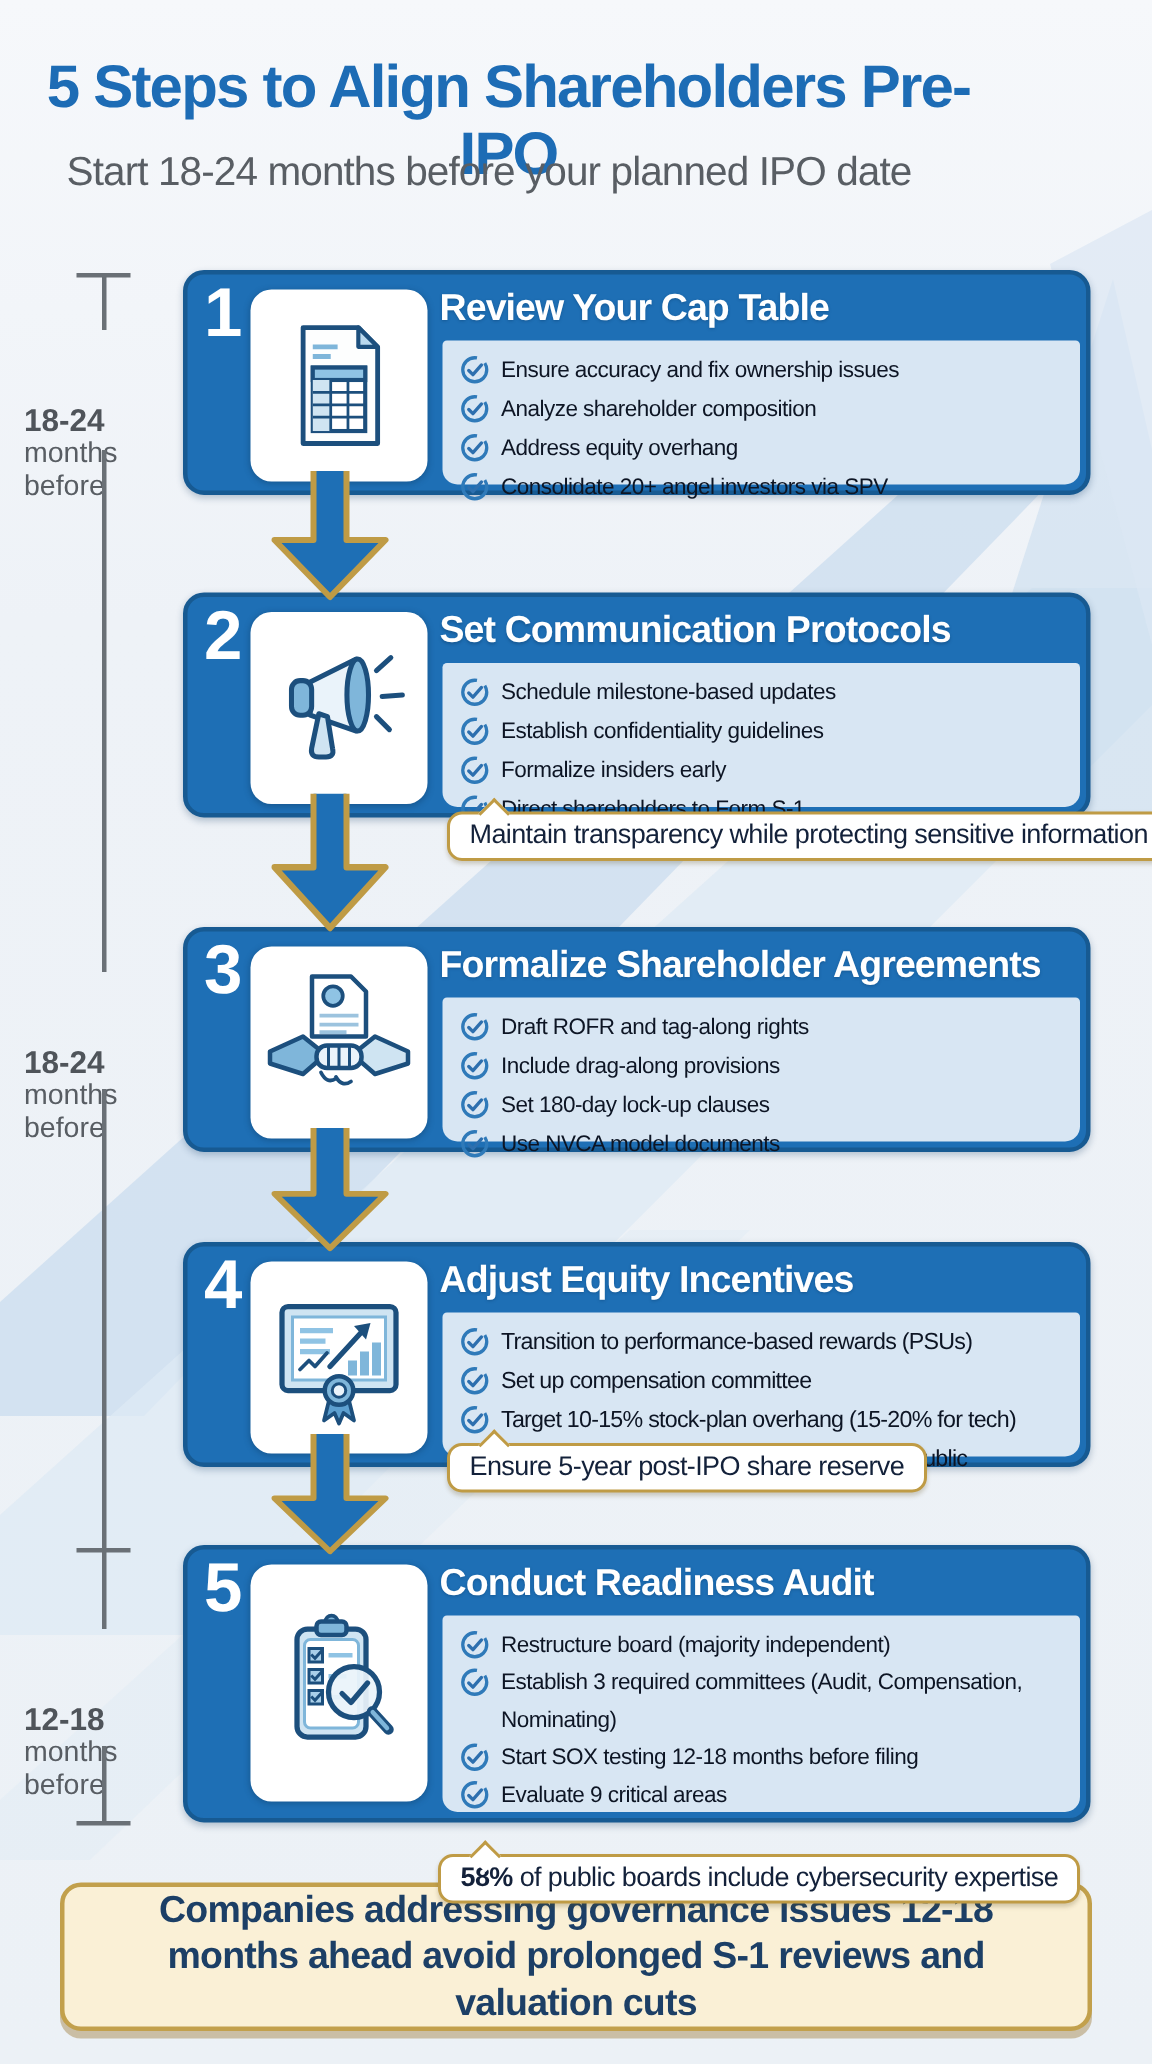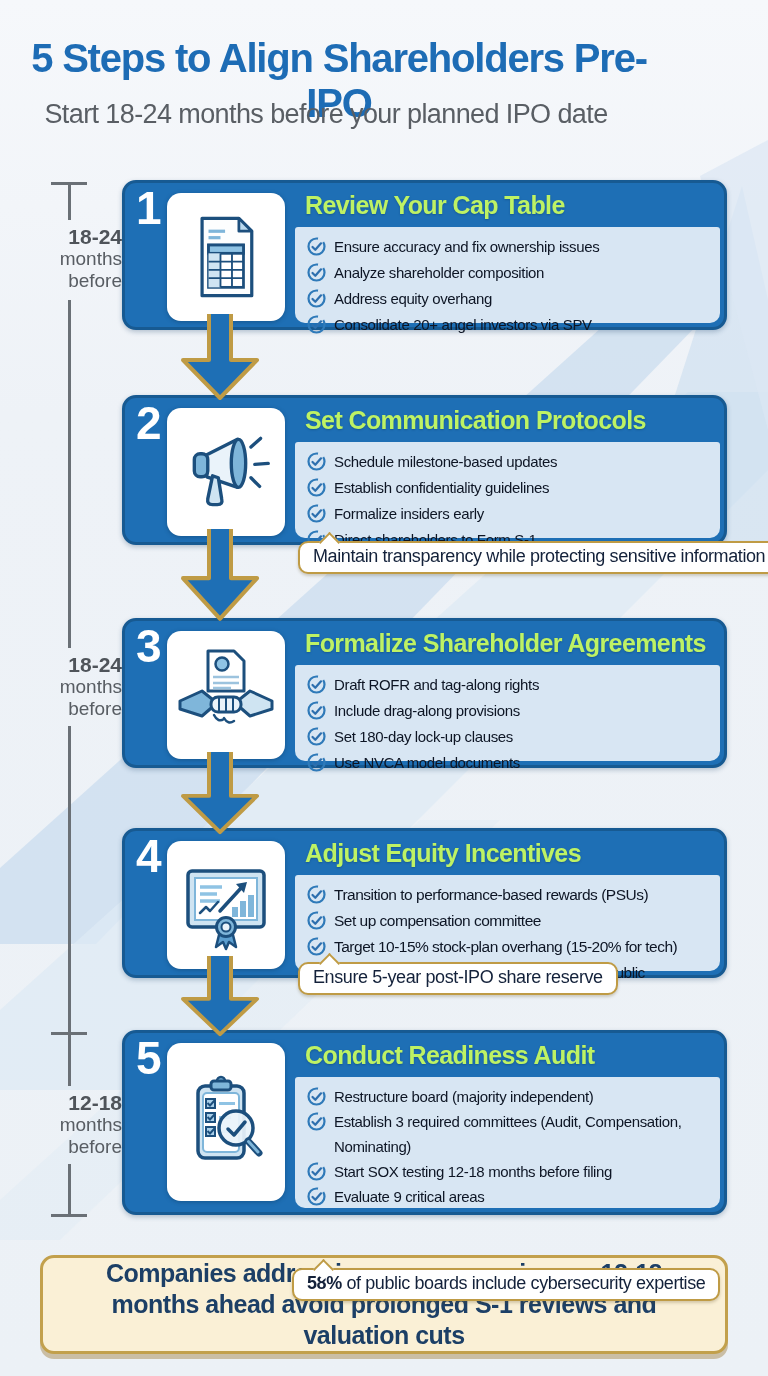--- a/index.html
+++ b/index.html
@@ -8,33 +8,33 @@
          background:linear-gradient(180deg,#f6f8fb 0%,#eef2f7 30%,#ecf1f6 100%);}
   
   .bg-svg{position:absolute;left:0;top:0;z-index:0;}
   
   .main-title{position:absolute;left:0;top:36px;width:678px;text-align:center;
     font-size:40px;font-weight:bold;color:#1d6cb5;letter-spacing:-1.2px;z-index:4;}
   .subtitle{position:absolute;left:0;top:99px;width:652px;text-align:center;
     font-size:27px;color:#595e64;letter-spacing:-0.6px;z-index:4;}
   
   .tl{position:absolute;background:#6a7076;z-index:1;}
-  .tl-label{position:absolute;left:16px;width:106px;text-align:right;color:#585d63;z-index:1;line-height:22px;font-size:19px;}
+  .tl-label{position:absolute;left:16px;width:106px;text-align:left;color:#585d63;z-index:1;line-height:22px;font-size:19px;margin-top:44px;}
   .tl-label .rng{font-weight:bold;font-size:21px;color:#4f545a;}
   
   .card{position:absolute;left:122px;width:605px;background:#1e6fb5;
         border:3px solid #175a92;border-radius:14px;box-sizing:border-box;
         box-shadow:0 2px 5px rgba(20,60,100,.28);z-index:1;}
   .card .num{position:absolute;left:11px;top:-2px;color:#ffffff;font-size:46px;font-weight:bold;z-index:3;}
   .iconbox{position:absolute;left:42px;top:10px;width:118px;height:128px;background:#ffffff;
         border-radius:14px;z-index:3;display:flex;align-items:center;justify-content:center;
         box-shadow:0 1px 4px rgba(10,40,70,.35);}
   .c5 .iconbox{height:158px;}
-  .card .title{position:absolute;left:180px;top:0;right:10px;height:44px;display:flex;align-items:center;
-        color:#bef264;font-size:25px;font-weight:bold;letter-spacing:-0.6px;
+  .card .title{position:absolute;left:168px;top:0;right:10px;height:44px;display:flex;align-items:center;
+        color:#ffffff;font-size:25px;font-weight:bold;letter-spacing:-0.6px;
         text-shadow:0 1px 2px rgba(10,50,90,.35);}
   .panel{position:absolute;left:170px;top:44px;right:4px;bottom:4px;background:#d8e6f3;
         border-radius:3px 3px 10px 10px;padding:7px 8px 4px 12px;box-sizing:border-box;}
   .panel ul{list-style:none;margin:0;padding:0;}
   .panel li{display:flex;align-items:flex-start;gap:8px;font-size:15px;letter-spacing:-0.35px;
         color:#0d1524;line-height:26px;}
   .c4 .panel li{font-size:15.5px;letter-spacing:-0.5px;}
   .c5 .panel li{line-height:25px;}
   .check{flex:0 0 19px;margin-top:3px;}
   
@@ -347,21 +347,21 @@
         <li>
             <svg class="check" viewBox="0 0 19 19" width="19" height="19">
               <circle cx="9.5" cy="9.5" r="8" fill="none" stroke="#2f7ab9" stroke-width="2.2" stroke-dasharray="44 6.3" stroke-dashoffset="5"></circle>
               <path d="M5.5 10 l2.8 2.8 L14 6.3" fill="none" stroke="#2d6fae" stroke-width="2.2" stroke-linecap="round" stroke-linejoin="round"></path>
             </svg>
             <span>Evaluate 9 critical areas</span>
           </li>
       </ul>
     </div>
   </div>
-  <div class="callout" style="left:292px;top:1268px;text-align:center;">
+  <div class="callout" style="left:292px;top:1236px;text-align:center;">
     <div class="notch"></div>
     <b>58%</b><span> of public boards include cybersecurity expertise</span>
   </div>
 
   <svg class="arrow" style="top:314px;height:88px;" viewBox="0 0 100 88" preserveAspectRatio="none">
     <path d="M39 0 L39 46 L13 46 L50 84 L87 46 L61 46 L61 0" fill="#1e6fb5" stroke="#bf9b45" stroke-width="4" stroke-linejoin="round"></path>
   </svg>
   <svg class="arrow" style="top:529px;height:94px;" viewBox="0 0 100 88" preserveAspectRatio="none">
     <path d="M39 0 L39 46 L13 46 L50 84 L87 46 L61 46 L61 0" fill="#1e6fb5" stroke="#bf9b45" stroke-width="4" stroke-linejoin="round"></path>
   </svg>

